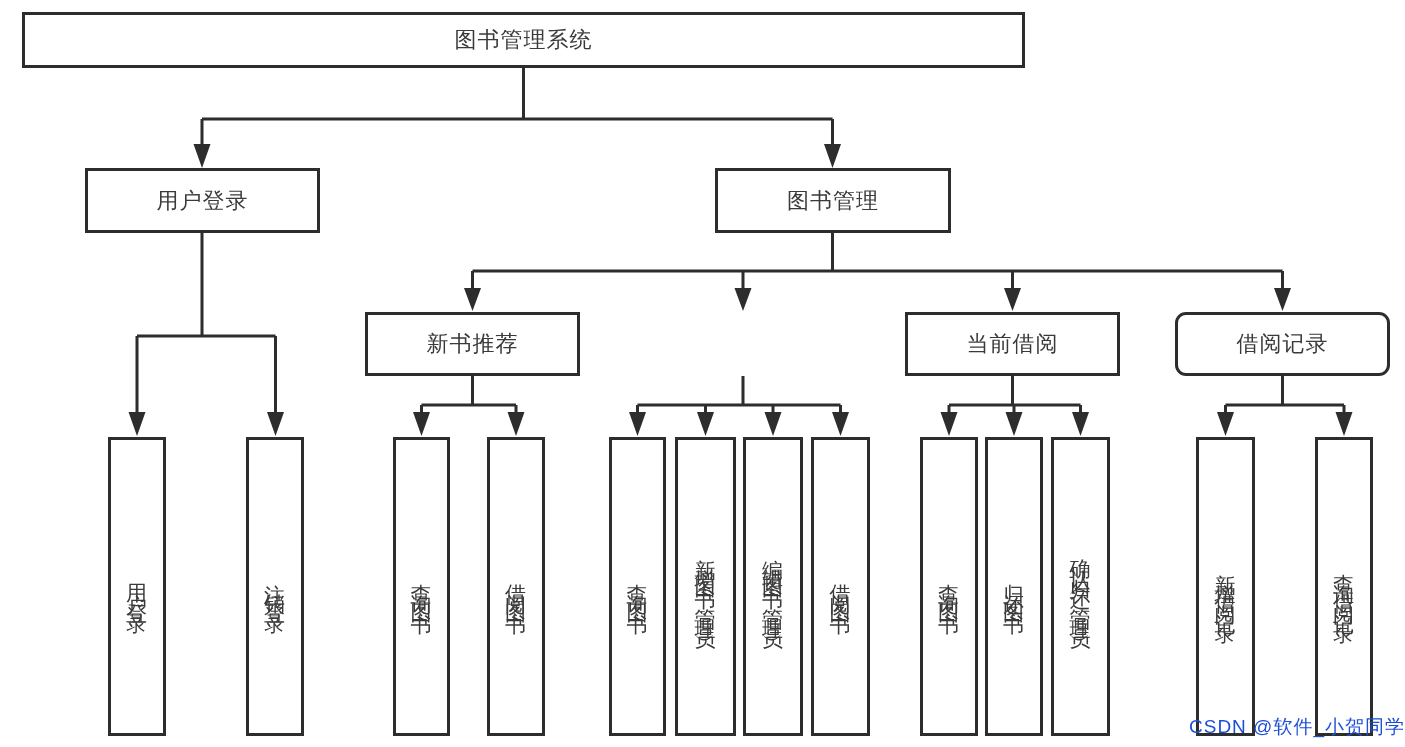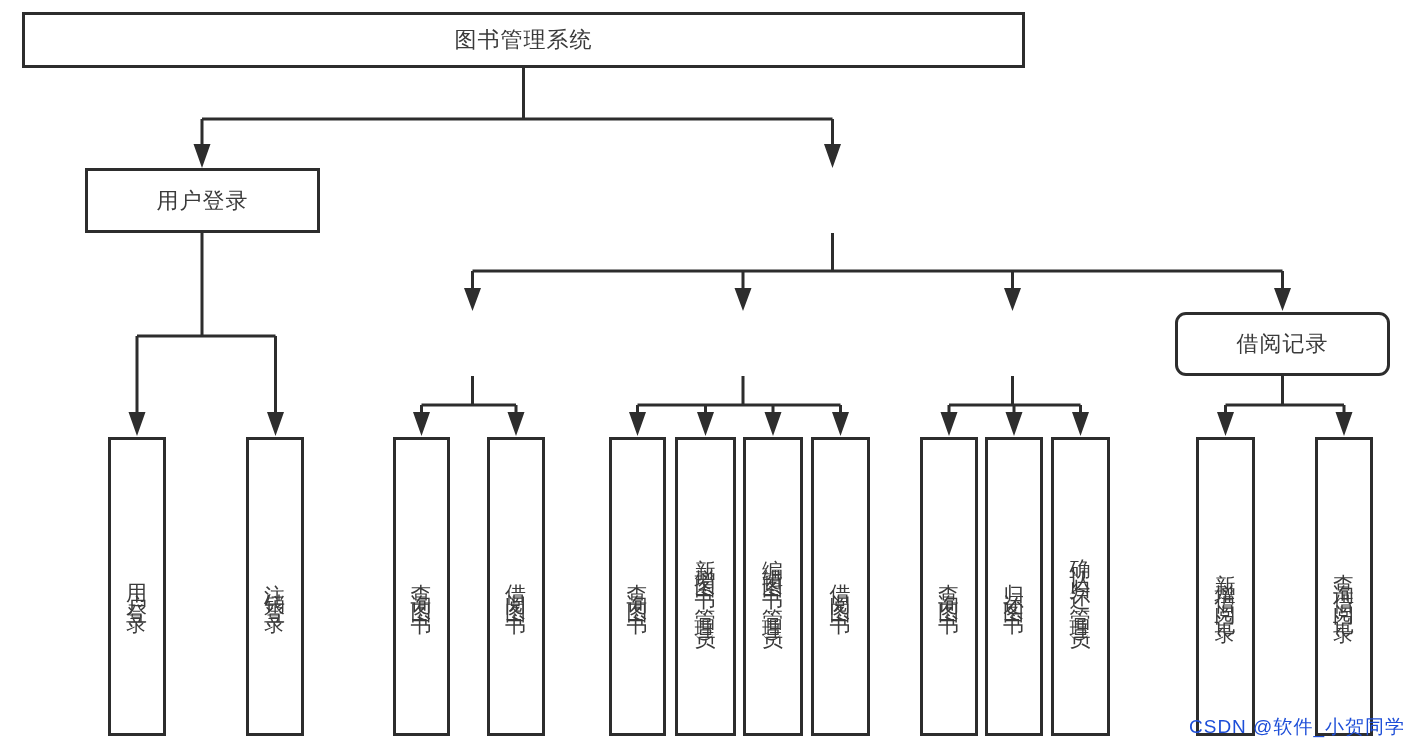--- a/index.html
+++ b/index.html
@@ -81,21 +81,30 @@
     </g>
   </svg>
 
   <div id="n-root" class="box hbox">
     <span>图书管理系统</span>
   </div>
 
   <div id="n-login" class="box hbox">
     <span>用户登录</span>
   </div>
+  <div id="n-mgmt" class="box hbox">
+    <span>图书管理</span>
+  </div>
 
+  <div id="n-newbook" class="box hbox">
+    <span>新书推荐</span>
+  </div>
+  <div id="n-current" class="box hbox">
+    <span>当前借阅</span>
+  </div>
   <div id="n-records" class="box hbox">
     <span>借阅记录</span>
   </div>
 
   <div id="l-userlogin" class="box vbox">
     <span class="vtext">用户登录</span>
   </div>
   <div id="l-logout" class="box vbox">
     <span class="vtext">注销登录</span>
   </div>

